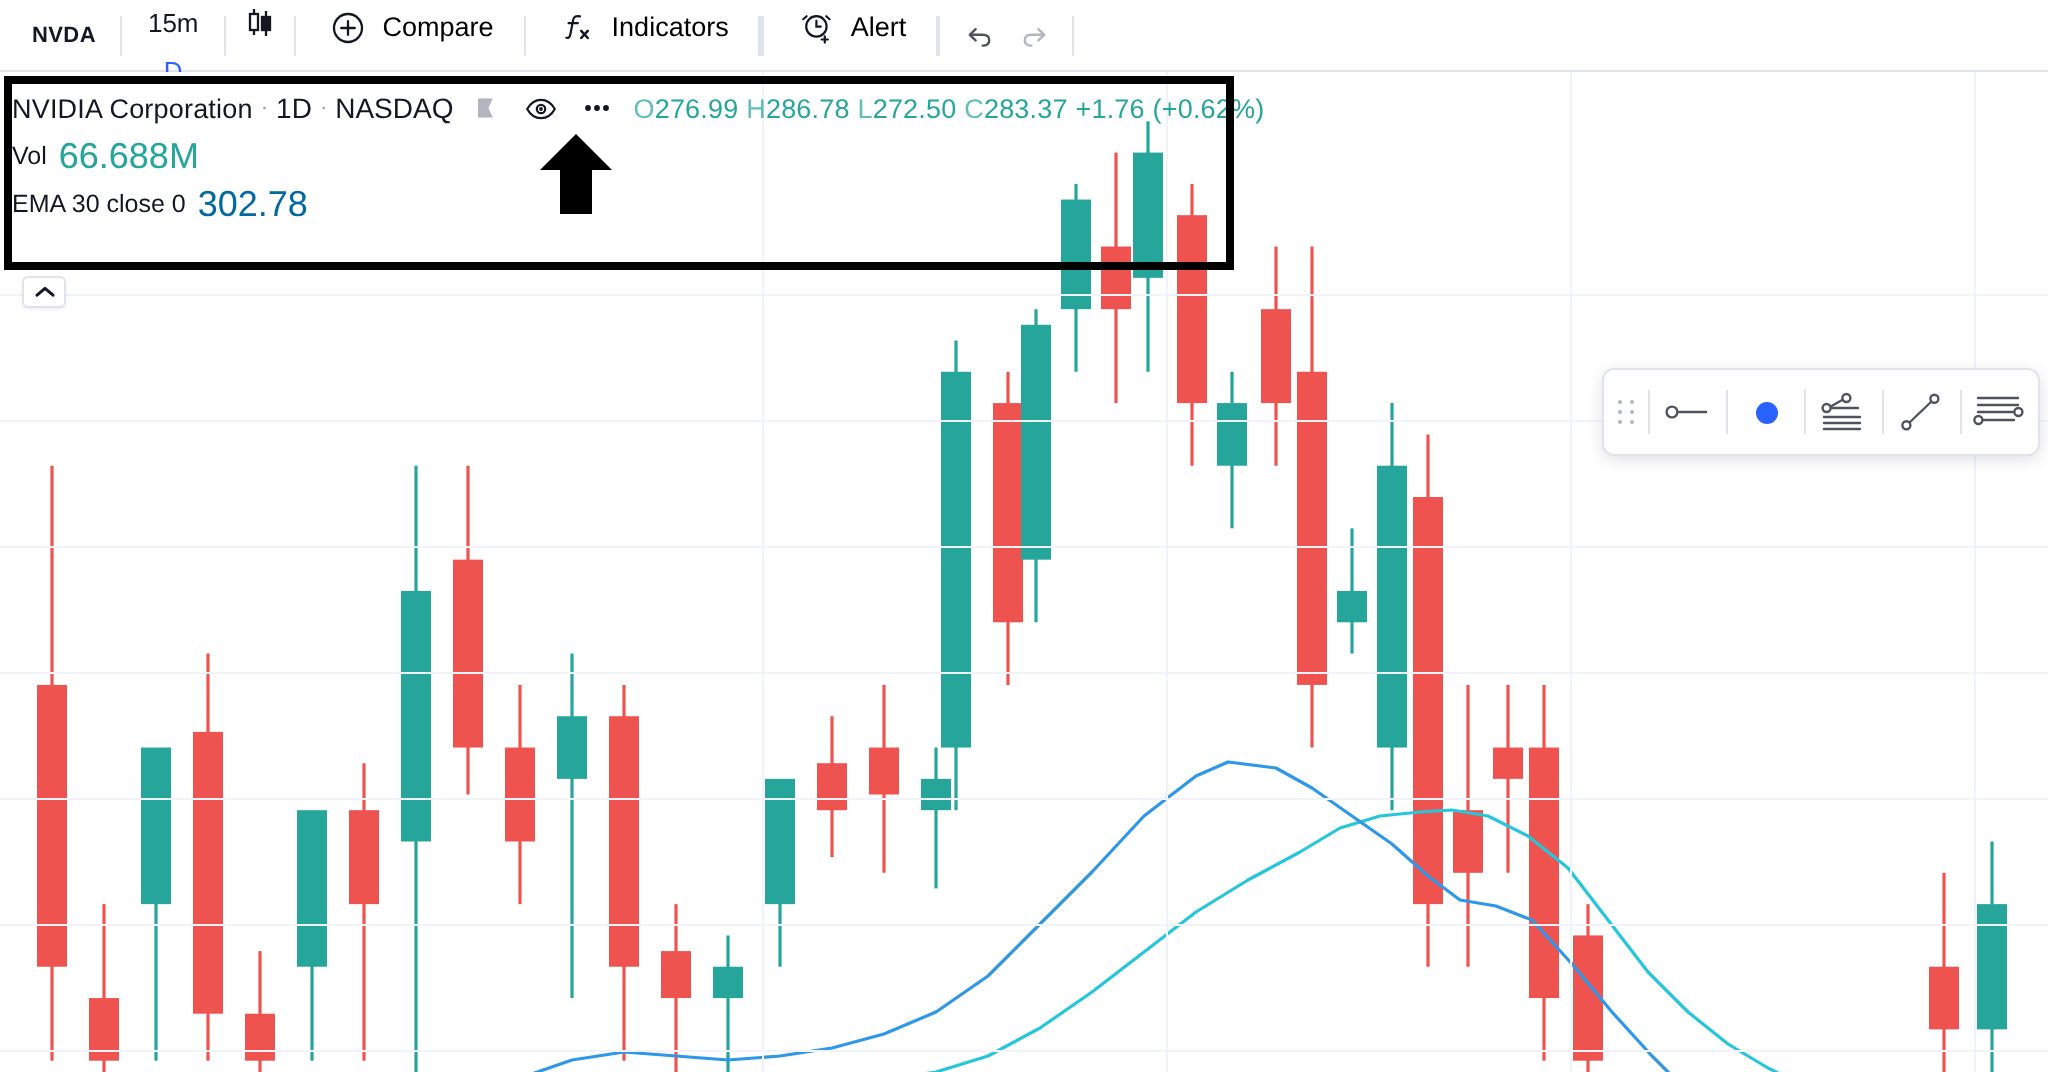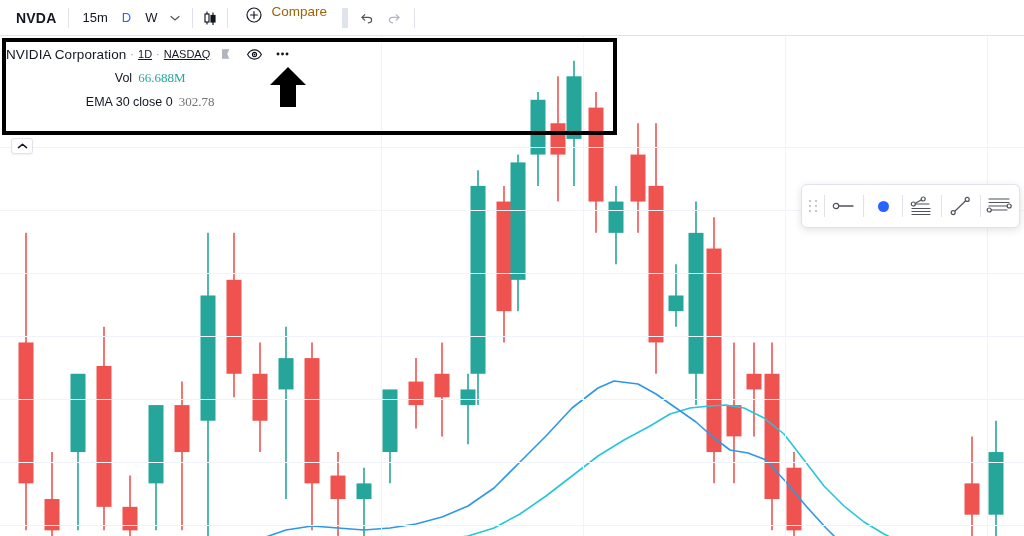--- a/index.html
+++ b/index.html
@@ -18,42 +18,43 @@
   .toolbar {
     position: absolute; top: 0; left: 0;
     width: 1024px; height: 36px;
     background: #ffffff;
     border-bottom: 1px solid #e0e3eb;
     display: flex; align-items: center;
   }
   .tb-group {
     display: flex; align-items: center; height: 36px;
     padding: 0 6px;
+    flex-direction: column;
   }
   .tb-sep {
     width: 1px; height: 20px; background: #e0e3eb; flex: none;
   }
   .symbol {
-    font-size: 14px; font-weight: bold; color: #131722;
+    font-size: 11px; font-weight: bold; color: #131722;
     letter-spacing: .2px; padding: 0 12px 0 16px;
     display: flex; align-items: center; height: 20px;
   }
   .tf {
     font-size: 13px; color: #131722; padding: 4px 7px;
     border-radius: 4px; cursor: pointer; line-height: 16px;
   }
   .tf.active { color: #2962ff; }
   .chev {
     display: inline-flex; align-items: center; justify-content: center;
     width: 22px; height: 24px; cursor: pointer; color: #50535e;
   }
   .tb-btn {
-    display: flex; gap: 6px;
+    display: flex; align-items: center; gap: 6px;
     height: 28px; padding: 0 9px; border-radius: 4px;
-    font-size: 13.5px; color: #a16207; cursor: pointer;
+    font-size: 13.5px; color: #000000; cursor: pointer;
     white-space: nowrap;
   }
   .tb-icon { display: inline-flex; align-items: center; justify-content: center;
              width: 22px; height: 22px; color: #131722; flex: none; }
   .tpl-badge {
     width: 20px; height: 20px; border-radius: 50%;
     border: 1px solid #d1d4dc; color: #787b86;
     font-size: 10px; display: flex; align-items: center; justify-content: center;
     margin-left: 6px; cursor: pointer;
   }
@@ -69,38 +70,38 @@
     overflow: hidden;
   }
   .grid-line-h { position: absolute; left: 0; width: 1024px; height: 1px; background: #f0f3fa; }
   .grid-line-v { position: absolute; top: 0; height: 500px; width: 1px; background: #f0f3fa; }
 
   
   .legend {
     position: absolute; top: 42px; left: 6px;
     z-index: 30; pointer-events: none;
   }
-  .legend-row { display: flex; align-items: center; height: 24px; white-space: nowrap; justify-content: center; }
+  .legend-row { display: flex; align-items: center; height: 24px; white-space: nowrap; }
   .legend-title {
     font-size: 13.5px; color: #131722; letter-spacing: .1px;
   }
   .legend-dot { color: #9598a1; margin: 0 4px; font-size: 11px; }
-  .legend-meta { font-size: 11px; color: #131722; text-decoration: underline; }
+  .legend-meta { font-size: 14px; color: #131722; }
   .lg-ctrl {
     display: inline-flex; align-items: center; justify-content: center;
     width: 24px; height: 22px; margin-left: 4px; color: #131722;
     pointer-events: auto; cursor: pointer; border-radius: 3px;
   }
   .ohlc { font-size: 13.5px; color: #26a69a; margin-left: 6px; letter-spacing: .1px; }
   .ohlc .lbl { color: #26a69a; opacity: .72; }
   .lg-name { font-size: 12.5px; color: #131722; }
-  .lg-val { font-size: 13px; margin-left: 6px; font-family: Liberation Serif, serif; }
+  .lg-val { font-size: 18px; margin-left: 6px; }
   .lg-val.vol { color: #26a69a; }
   .lg-val.ema9 { color: #2f97e8; }
-  .lg-val.ema20 { color: #737373; }
+  .lg-val.ema20 { color: #0369a1; }
 
   
   .annot-box {
     position: absolute; left: 2px; top: 38px;
     width: 615px; height: 97px;
     border: 4px solid #000; z-index: 40; pointer-events: none;
   }
   
   .annot-arrow { position: absolute; left: 268px; top: 66px; z-index: 41; pointer-events: none; }
 
@@ -181,29 +182,56 @@
             <circle cx="9" cy="9" r="7" fill="none" stroke="#131722" stroke-width="1.15"></circle>
             <path d="M9 5.6v6.8M5.6 9h6.8" stroke="#131722" stroke-width="1.15" stroke-linecap="round"></path>
           </svg>
         </span>
         <span>Compare</span>
       </div>
     </div>
 
     <div class="tb-sep"></div>
 
-
-    <div class="tb-sep"></div>
-
-
-    <div class="tb-sep"></div>
-
-
-    <div class="tb-sep"></div>
-
+    <div class="tb-group">
+      <div class="tb-btn">
+        <span class="tb-icon">
+          <svg width="18" height="18" viewBox="0 0 18 18">
+            <path d="M10 3.2c-1.9-.55-3.1.15-3.45 1.85L5.2 12.1c-.3 1.5-.95 2.05-2.05 1.8" fill="none" stroke="#131722" stroke-width="1.1" stroke-linecap="round"></path>
+            <line x1="4.3" y1="6.6" x2="8.9" y2="6.6" stroke="#131722" stroke-width="1.1" stroke-linecap="round"></line>
+            <path d="M10.6 10.4l3.3 3.6M13.9 10.4l-3.3 3.6" stroke="#131722" stroke-width="1.25" stroke-linecap="round"></path>
+          </svg>
+        </span>
+        <span>Indicators</span>
+      </div>
+    </div>
+
+    <div class="tb-sep"></div>
+
+
+    <div class="tb-sep"></div>
+
+
+    <div class="tb-sep"></div>
+
+    <div class="tb-group">
+      <div class="tb-btn">
+        <span class="tb-icon">
+          <svg width="19" height="18" viewBox="0 0 19 18">
+            <g stroke="#131722" stroke-width="1.1" fill="none" stroke-linecap="round">
+              <circle cx="9.2" cy="8.2" r="5.1"></circle>
+              <path d="M9.2 5.4v2.9h2.2"></path>
+              <path d="M4.3 3.1 2.6 4.6M14.1 3.1l1.7 1.5"></path>
+              <path d="M13.4 13.2v3.1M11.85 14.75h3.1"></path>
+            </g>
+          </svg>
+        </span>
+        <span>Alert</span>
+      </div>
+    </div>
 
     <div class="tb-sep"></div>
 
 
     <div class="tb-sep"></div>
 
     <div class="undo-wrap">
       <div class="undo-btn">
         <svg width="17" height="17" viewBox="0 0 17 17">
           <path d="M4.2 8.4h6.1c2.1 0 3.3 1.1 3.3 2.7s-1.2 2.7-3.3 2.7" fill="none" stroke="currentColor" stroke-width="1.2" stroke-linecap="round"></path>
@@ -338,20 +366,21 @@
         </svg>
       </span>
       <span class="lg-ctrl">
         <svg width="17" height="14" viewBox="0 0 17 14">
           <circle cx="4" cy="7" r="1.45" fill="#131722"></circle>
           <circle cx="8.5" cy="7" r="1.45" fill="#131722"></circle>
           <circle cx="13" cy="7" r="1.45" fill="#131722"></circle>
         </svg>
       </span>
 
+      <span class="ohlc"><span class="lbl">O</span><span>276.99</span>&nbsp;<span class="lbl">H</span><span>286.78</span>&nbsp;<span class="lbl">L</span><span>272.50</span>&nbsp;<span class="lbl">C</span><span>283.37</span>&nbsp;<span>+1.76</span>&nbsp;<span>(+0.62%)</span></span>
     </div>
 
     <div class="legend-row">
       <span class="lg-name">Vol</span>
       <span class="lg-val vol">66.688M</span>
     </div>
     <div class="legend-row">
       <span class="lg-name">EMA 30 close 0</span>
       <span class="lg-val ema20">302.78</span>
     </div>

